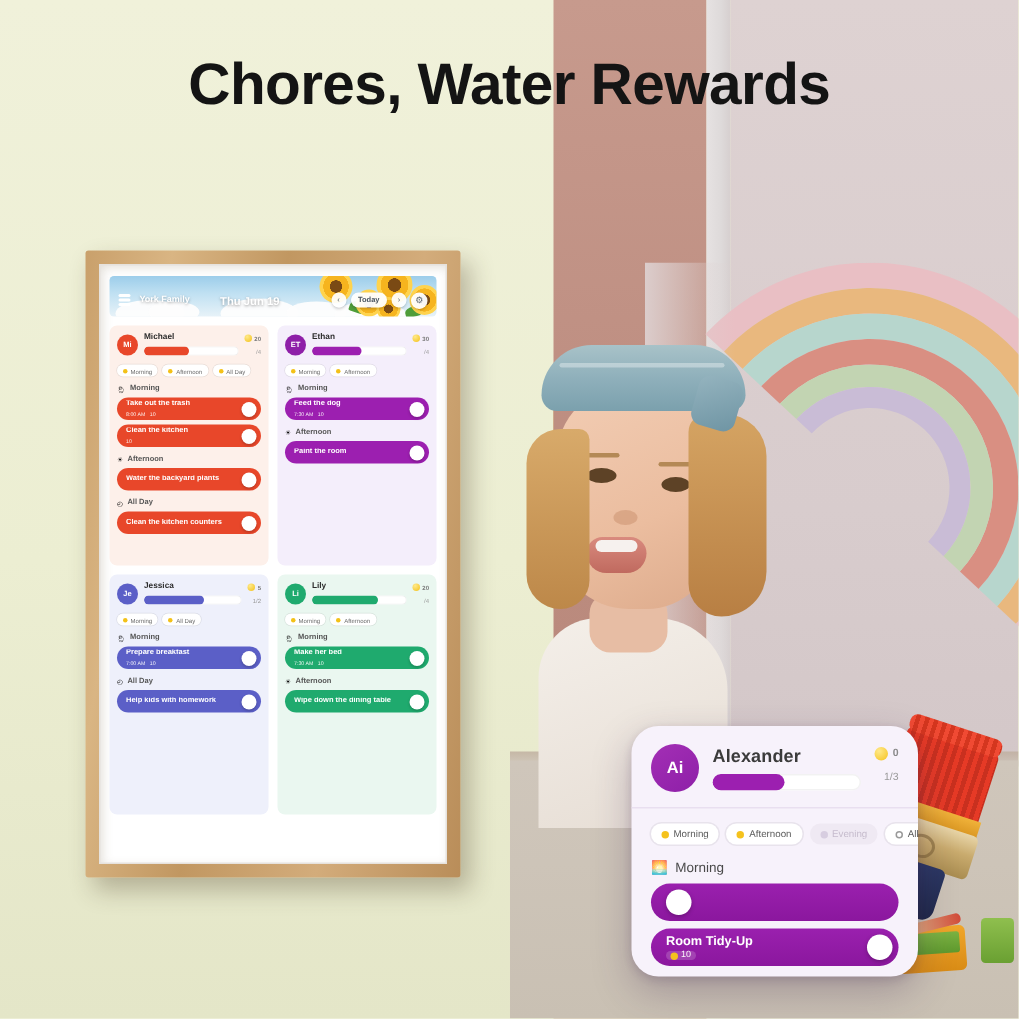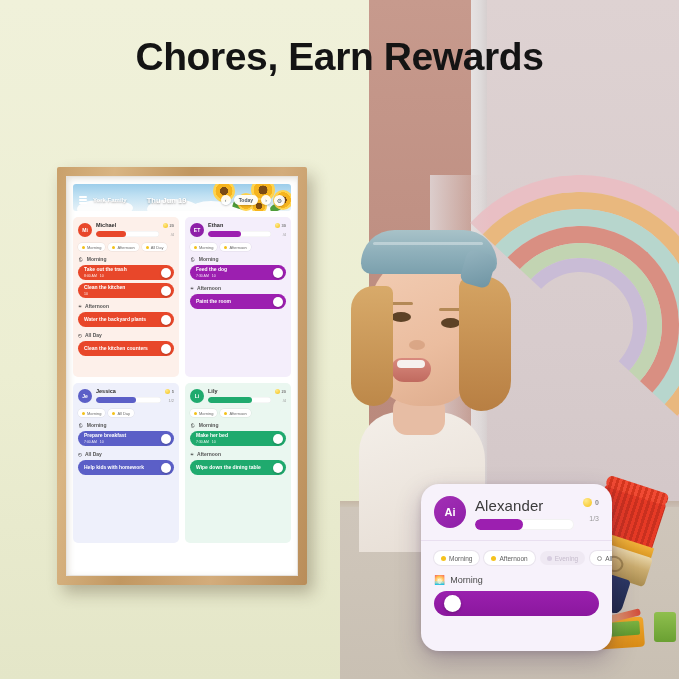--- a/index.html
+++ b/index.html
@@ -217,21 +217,21 @@
     background:#f7f2fb; border-radius:18px;
     box-shadow:0 10px 26px rgba(60,35,80,.28), 0 2px 6px rgba(60,35,80,.16);
     padding:12px 13px 10px; overflow:hidden;
   }
   .f-head { display:flex; align-items:flex-start; gap:9px; }
   .f-avatar { width:32px; height:32px; border-radius:50%; flex:0 0 auto;
               background:linear-gradient(145deg,#a32fb5,#8e1fa8);
               display:flex; align-items:center; justify-content:center;
               color:#fff; font-size:11px; font-weight:700; }
   .f-mid { flex:1; min-width:0; padding-top:1px; }
-  .f-name { font-size:15px; color:#3b3b3b; font-weight:400; letter-spacing:.1px; }
+  .f-name { font-size:12px; color:#3b3b3b; font-weight:700; letter-spacing:.1px; }
   .f-bar { margin-top:5px; height:11px; border-radius:7px; background:#fff;
            box-shadow:inset 0 0 0 1px rgba(0,0,0,.05); overflow:hidden; }
   .f-fill { height:100%; border-radius:7px; background:#9c1fb0; }
   .f-right { flex:0 0 auto; text-align:right; padding-top:2px; }
   .f-coinrow { display:flex; align-items:center; gap:3px; justify-content:flex-end; }
   .f-coin { width:9px; height:9px; border-radius:50%;
             background:radial-gradient(circle at 34% 30%,#ffe98a,#f5c21d); }
   .f-coinval { font-size:7px; color:#8a8a8a; font-weight:700; }
   .f-frac { font-size:7px; color:#9a9a9a; margin-top:8px; display:block; }
 
@@ -306,21 +306,21 @@
   <div class="br-ferrule"></div>
   <div class="br-handle"></div>
 </div>
 <div class="tray">
   <div class="tray-in"></div>
   <div class="tray-stick"></div>
 </div>
 <div class="tray-g"></div>
 
 <h1 class="headline">
-  <span>Chores, Earn Rewards</span>
+  <span>Chores, Water Rewards</span>
 </h1>
 
 <div class="frame">
   <div class="frame-inner">
 
     <div class="banner">
       <div class="banner-rays"></div>
       <div class="cloud cl1"></div>
       <div class="cloud cl2"></div>
       <div class="cloud cl3"></div>
@@ -632,15 +632,27 @@
 
   <div class="f-sect">
     <span class="f-sect-ico">🌅</span>
     <span class="f-sect-lbl">Morning</span>
   </div>
 
   <div id="f-tasks">
       <div class="f-task">
         <div class="f-toggle"></div>
       </div>
+      <div class="f-task">
+        <div class="f-task-txt">
+          <div class="f-task-title">Room Tidy-Up</div>
+          <div class="f-task-meta">
+            <span class="f-pill">
+              <span style="display:inline-block;width:5px;height:5px;border-radius:50%;background:#f5c21d;"></span>
+              <span>10</span>
+            </span>
+          </div>
+        </div>
+        <div class="f-toggle"></div>
+      </div>
     </div>
 
 </div>
 
 </body></html>

